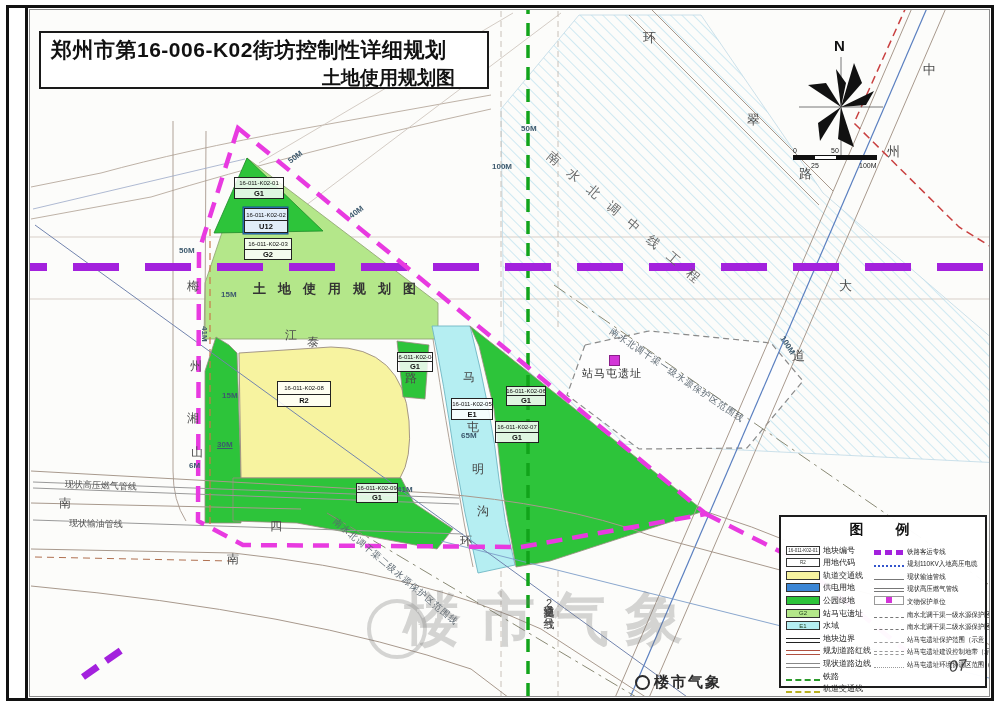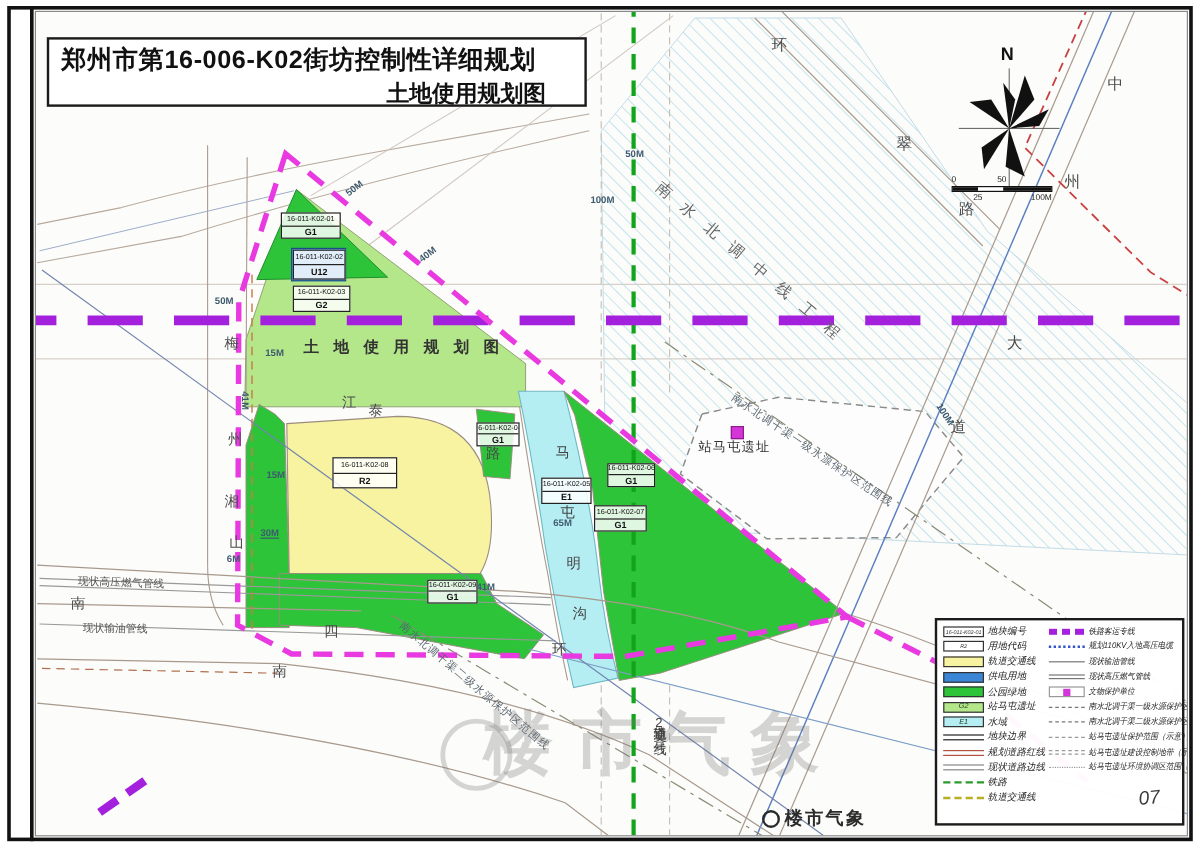--- a/index.html
+++ b/index.html
@@ -43,21 +43,21 @@
   .relic-square{position:absolute;left:608px;top:354px;width:9px;height:9px;background:#D335D8;border:1px solid #8a1f8a;z-index:11;}
 
   
   .legend{position:absolute;left:778px;top:514px;width:208px;height:173px;background:rgba(255,255,255,0.97);
           border:2px solid #1c1c1c;box-shadow:inset 0 0 0 1px #fff;z-index:40;box-sizing:border-box;padding:3px 4px 2px 5px;}
   .legend-title{text-align:center;font-size:14px;font-weight:bold;letter-spacing:14px;color:#111;margin:1px 0 3px 6px;}
   .legend-cols{display:flex;gap:4px;}
   .legend-col{display:flex;flex-direction:column;}
   .legend-col.left{width:84px;}
   .legend-col.right{width:112px;}
-  .lg-row{display:flex;align-items:center;gap:3px;height:12.6px;font-style:italic;}
+  .lg-row{display:flex;align-items:flex-end;gap:3px;height:12.6px;}
   .lg-sw{width:34px;min-width:34px;height:9px;position:relative;box-sizing:border-box;display:flex;align-items:center;justify-content:center;}
   .lg-txt{font-size:8px;color:#222;white-space:nowrap;line-height:1;transform-origin:left center;}
   .legend-col.right .lg-txt{font-size:7px;transform:scaleX(0.92);}
   .legend-col.right .lg-sw{width:30px;min-width:30px;}
   
   .sw-codebox{border:1px solid #333;background:#fff;font-size:4.5px;color:#333;overflow:hidden;}
   .sw-fill{border:1px solid #333;font-size:6px;color:#1a3a1a;}
   .sw-line2black{border-top:1px solid #222;border-bottom:1px solid #222;height:5px;background:#fff;}
   .sw-line2red{border-top:1px solid #B05040;border-bottom:1px solid #B05040;height:5px;background:#fff;}
   .sw-line2grey{border-top:1px solid #888;border-bottom:1px solid #888;height:5px;background:#fff;}
@@ -287,20 +287,21 @@
             <div class="code">16-011-K02-08</div>
             <div class="use">R2</div>
           </div>
           <div class="parcel-label" style="left: 355px; top: 482px; width: 42px; height: 20px;">
             <div class="code">16-011-K02-09</div>
             <div class="use">G1</div>
           </div>
         </div>
 
       <div class="legend">
+        <div class="legend-title">图 例</div>
         <div class="legend-cols">
           <div class="legend-col left" id="legend-left">
               <div class="lg-row">
                 <div class="lg-sw sw-codebox">16-011-K02-01</div>
                 <div class="lg-txt">地块编号</div>
               </div>
               <div class="lg-row">
                 <div class="lg-sw sw-codebox">R2</div>
                 <div class="lg-txt">用地代码</div>
               </div>

